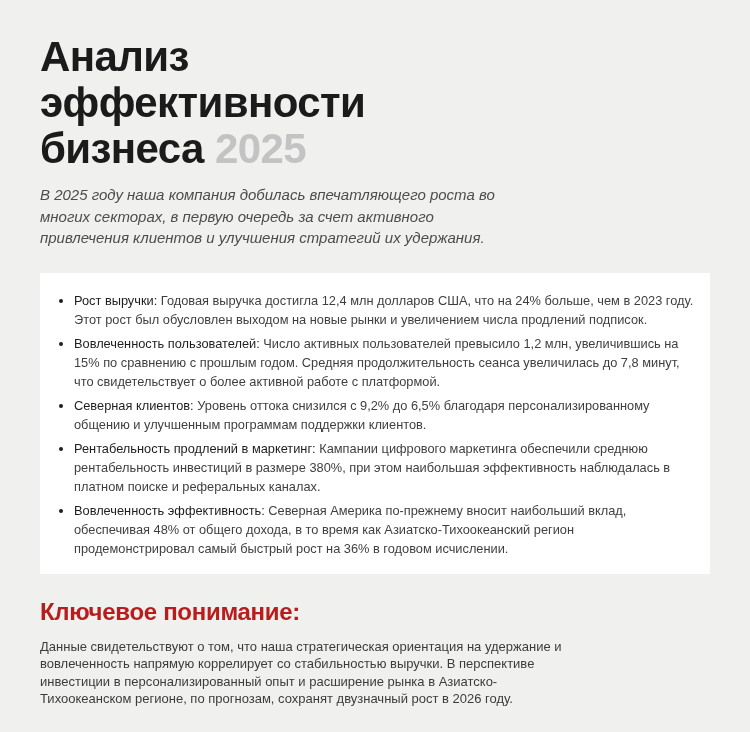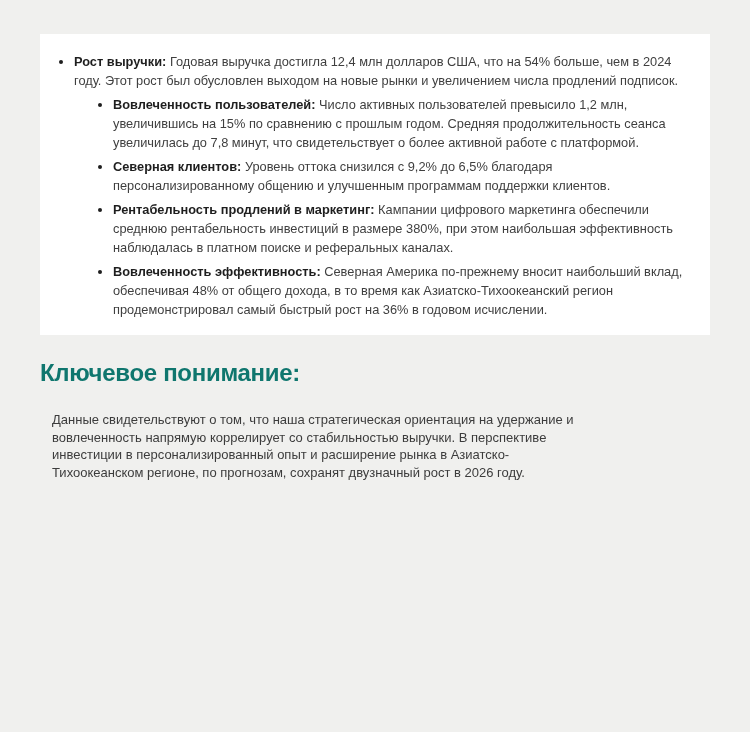--- a/index.html
+++ b/index.html
@@ -47,54 +47,63 @@
     margin: 0;
     padding: 0 0 0 18px;
     list-style: disc;
   }
   .insights-list li {
     font-size: 12.8px;
     line-height: 19px;
     color: #3f3f3f;
   }
   .insights-list li::marker { color: #1e1e1e; }
-  .insights-list li + li { margin-top: 5px; margin-left: 39px; }
+  .insights-list li + li { margin-top: 5px; }
   .insight-term {
-    font-weight: 700;
+    font-weight: 400;
     color: #1e1e1e;
   }
   
   .key-heading {
-    margin: 24px 0 24px 0;
+    margin: 24px 0 12px 0;
     font-size: 24px;
     line-height: 28px;
     font-weight: 700;
     letter-spacing: -0.3px;
-    color: #0f766e;
+    color: #b91c1c;
   }
   .key-body {
-    margin: 12px;
+    margin: 0;
     font-size: 13px;
     line-height: 17.5px;
     color: #3c3c3c;
     max-width: 540px;
   }
 </style>
 </head>
 <body>
 
 <div class="page">
 
+  <h1 class="page-title">
+    <span class="title-line">Анализ</span>
+    <span class="title-line">эффективности</span>
+    <span class="title-line">
+      <span>бизнеса</span>
+      <span class="title-year">2025</span>
+    </span>
+  </h1>
 
+  <p class="intro">В 2025 году наша компания добилась впечатляющего роста во многих секторах, в первую очередь за счет активного привлечения клиентов и улучшения стратегий их удержания.</p>
 
   <div class="insights-card">
     <ul class="insights-list">
       <li>
         <span class="insight-term">Рост выручки:</span>
-        <span>Годовая выручка достигла 12,4 млн долларов США, что на 54% больше, чем в 2024 году. Этот рост был обусловлен выходом на новые рынки и увеличением числа продлений подписок.</span>
+        <span>Годовая выручка достигла 12,4 млн долларов США, что на 24% больше, чем в 2023 году. Этот рост был обусловлен выходом на новые рынки и увеличением числа продлений подписок.</span>
       </li>
       <li>
         <span class="insight-term">Вовлеченность пользователей:</span>
         <span>Число активных пользователей превысило 1,2 млн, увеличившись на 15% по сравнению с прошлым годом. Средняя продолжительность сеанса увеличилась до 7,8 минут, что свидетельствует о более активной работе с платформой.</span>
       </li>
       <li>
         <span class="insight-term">Северная клиентов:</span>
         <span>Уровень оттока снизился с 9,2% до 6,5% благодаря персонализированному общению и улучшенным программам поддержки клиентов.</span>
       </li>
       <li>

